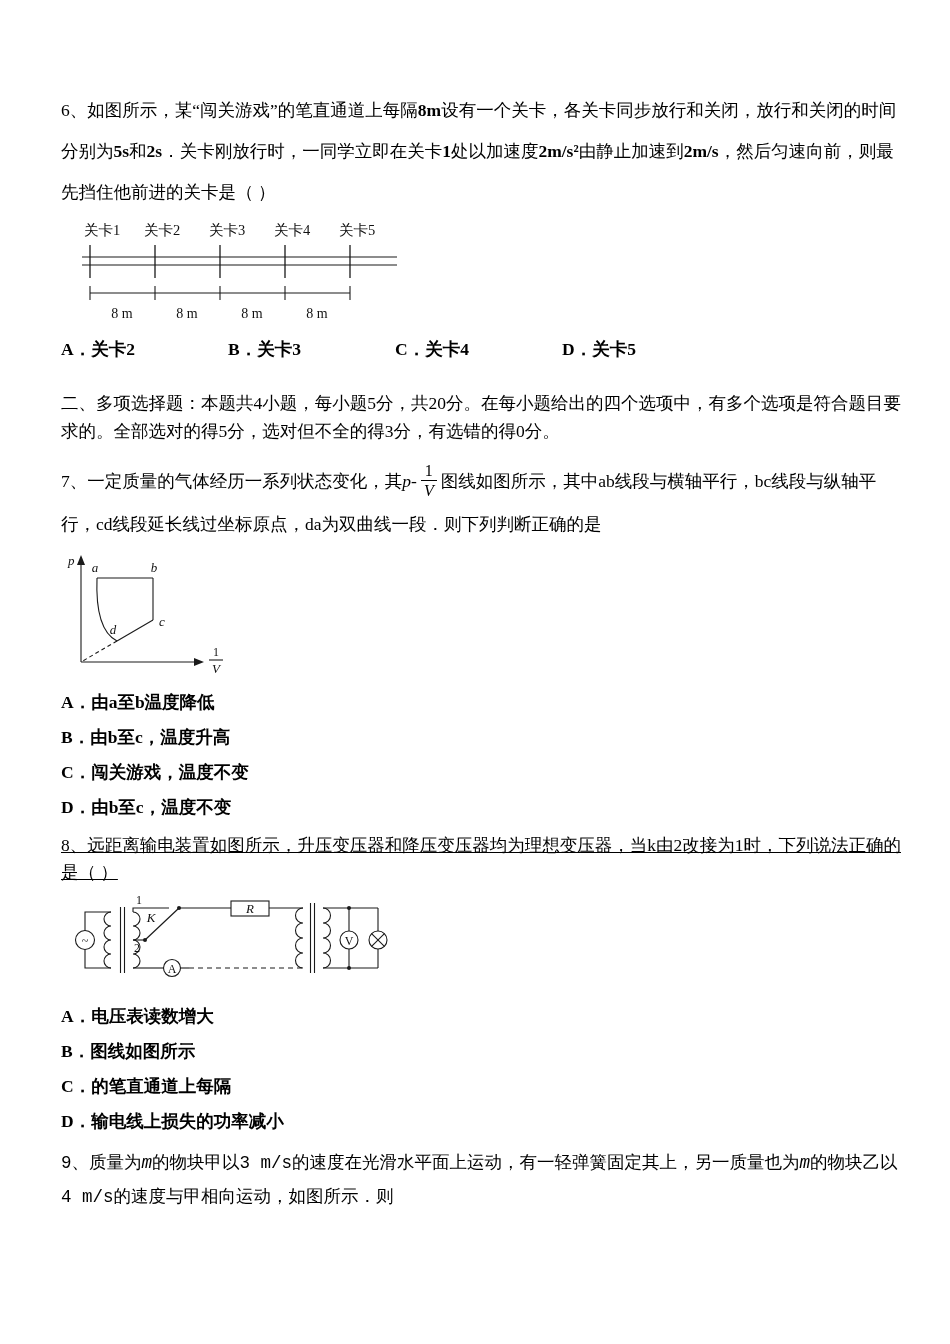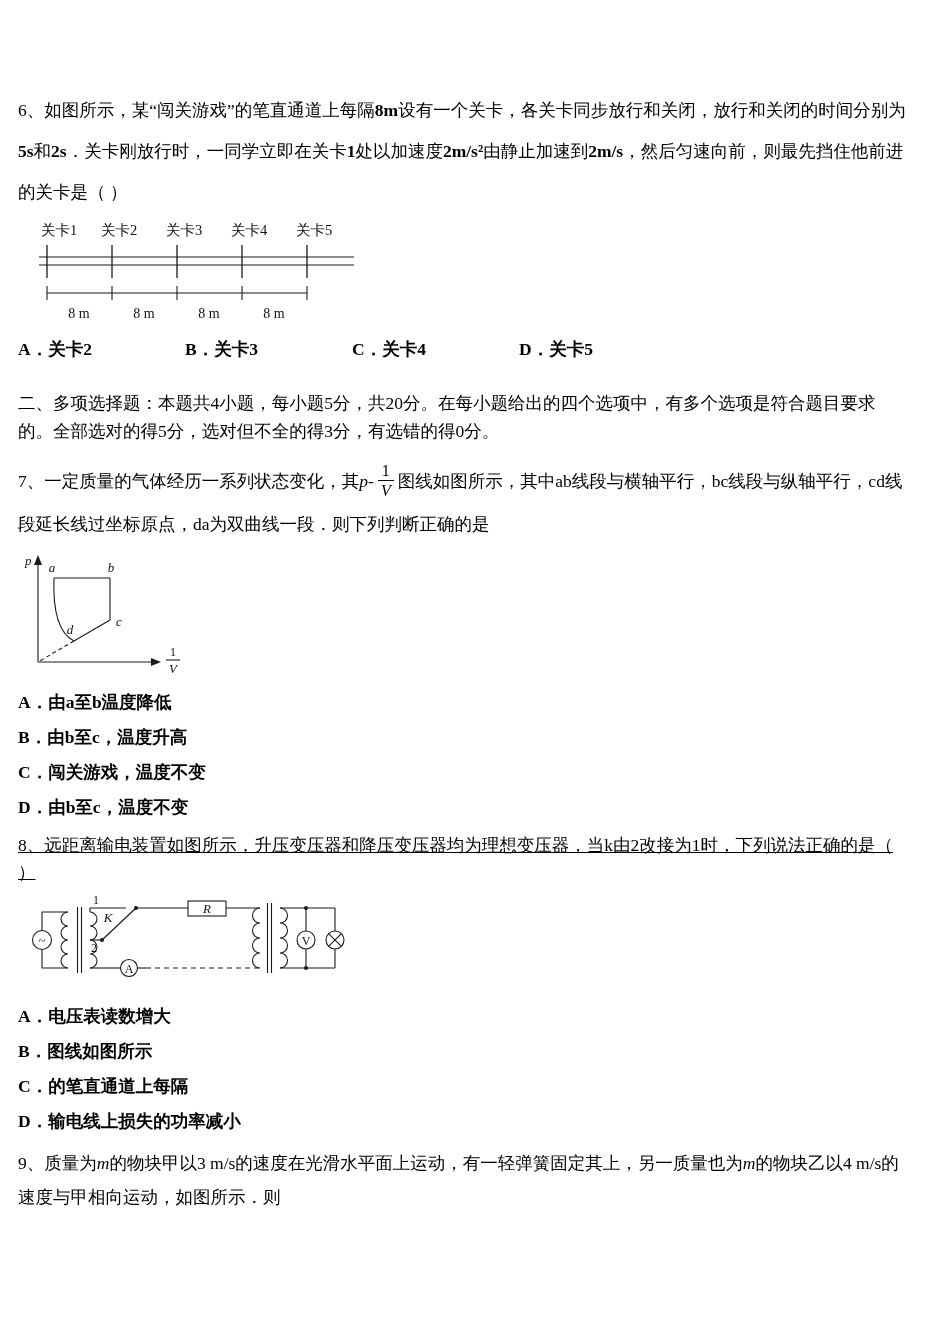--- a/index.html
+++ b/index.html
@@ -2,37 +2,37 @@
 <html><head>
 <meta charset="utf-8">
 <style>
   * { margin:0; padding:0; box-sizing:border-box; }
   body {
     width:950px; height:1344px;
     background:#ffffff; color:#000;
     font-family:"Liberation Serif","DejaVu Serif",serif;
     overflow:hidden;
   }
-  .page { width:950px; height:1344px; padding:90px 44px 0 18px; }
+  .page { width:950px; height:1344px; padding:90px 44px 0 61px; }
   .para { font-size:17.5px; color:#000; }
   .b { font-weight:bold; }
   .it { font-style:italic; }
   .q6-para { line-height:41px; }
   .q6-diagram { margin:8px 0 0 16px;text-align:right; }
   .q6-options { margin-top:14px; display:flex; font-weight:bold; font-size:17.5px; line-height:20px; }
   .q6-options .opt { width:167px; display:flex; }
   .q6-options .opt:last-child { width:auto; }
   .section-para { line-height:28px; margin-top:30px; }
   .q7-para { line-height:40px; margin-top:16px;font-family:Liberation Serif, serif; }
   .q7-graph { margin:8px 0 0 2px; }
   .opt-list { margin-top:16px; }
   .opt-list .opt { display:flex; font-weight:bold; font-size:17.5px; line-height:20px; margin-bottom:15px; }
   .q8-para { line-height:27px; margin-top:14px;text-decoration:underline; }
   .q8-circuit { margin:8px 0 0 10px; }
-  .q9-para { line-height:34px; margin-top:12px; }
+  .q9-para { line-height:34px; margin-top:12px;font-family:Liberation Mono, monospace; }
   .frac {
     display:inline-block; vertical-align:middle; text-align:center;
     line-height:1.12; margin:0 4px 4px 4px; font-size:16px;
   }
   .frac .fnum { display:block; padding:0 4px 1px 4px; border-bottom:1px solid #000; }
   .frac .fden { display:block; font-style:italic; padding-top:1px; }
   svg { display:block; }
   .stroke { stroke:#1a1a1a; stroke-width:1.3; fill:none; }
   .thin { stroke:#1a1a1a; stroke-width:1.1; fill:none; }
   .dashed { stroke-dasharray:5 4; }

